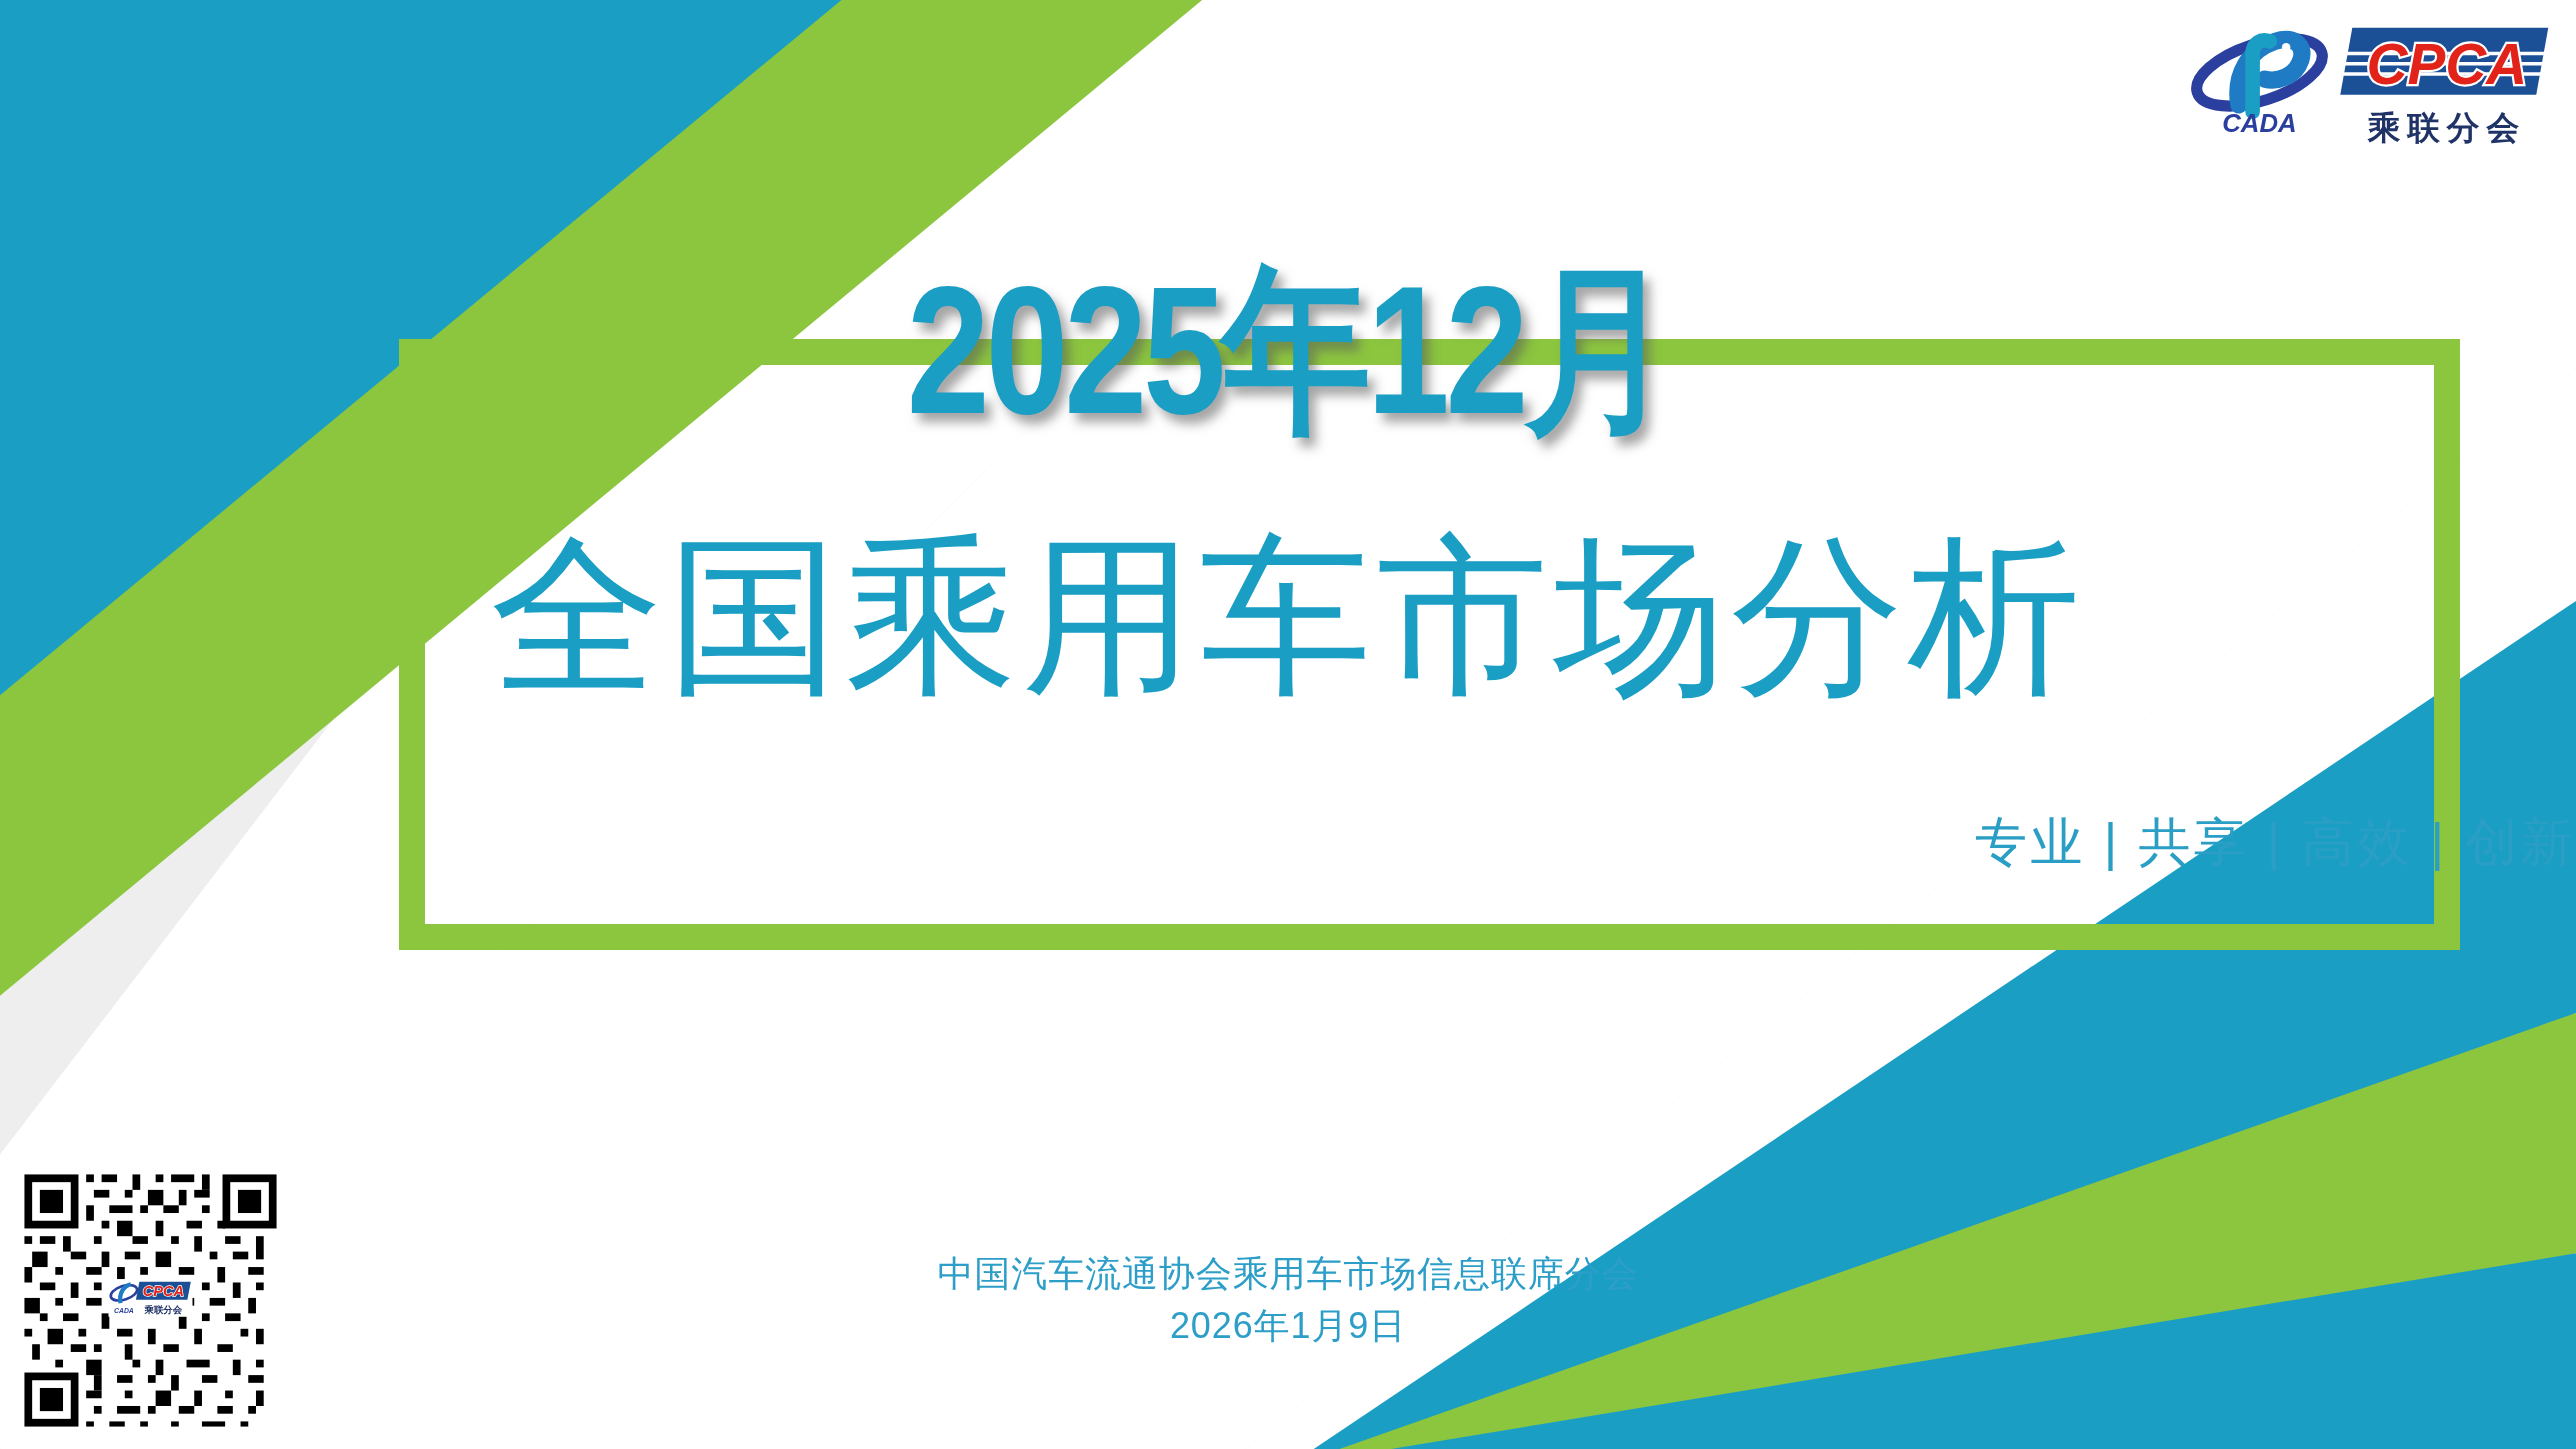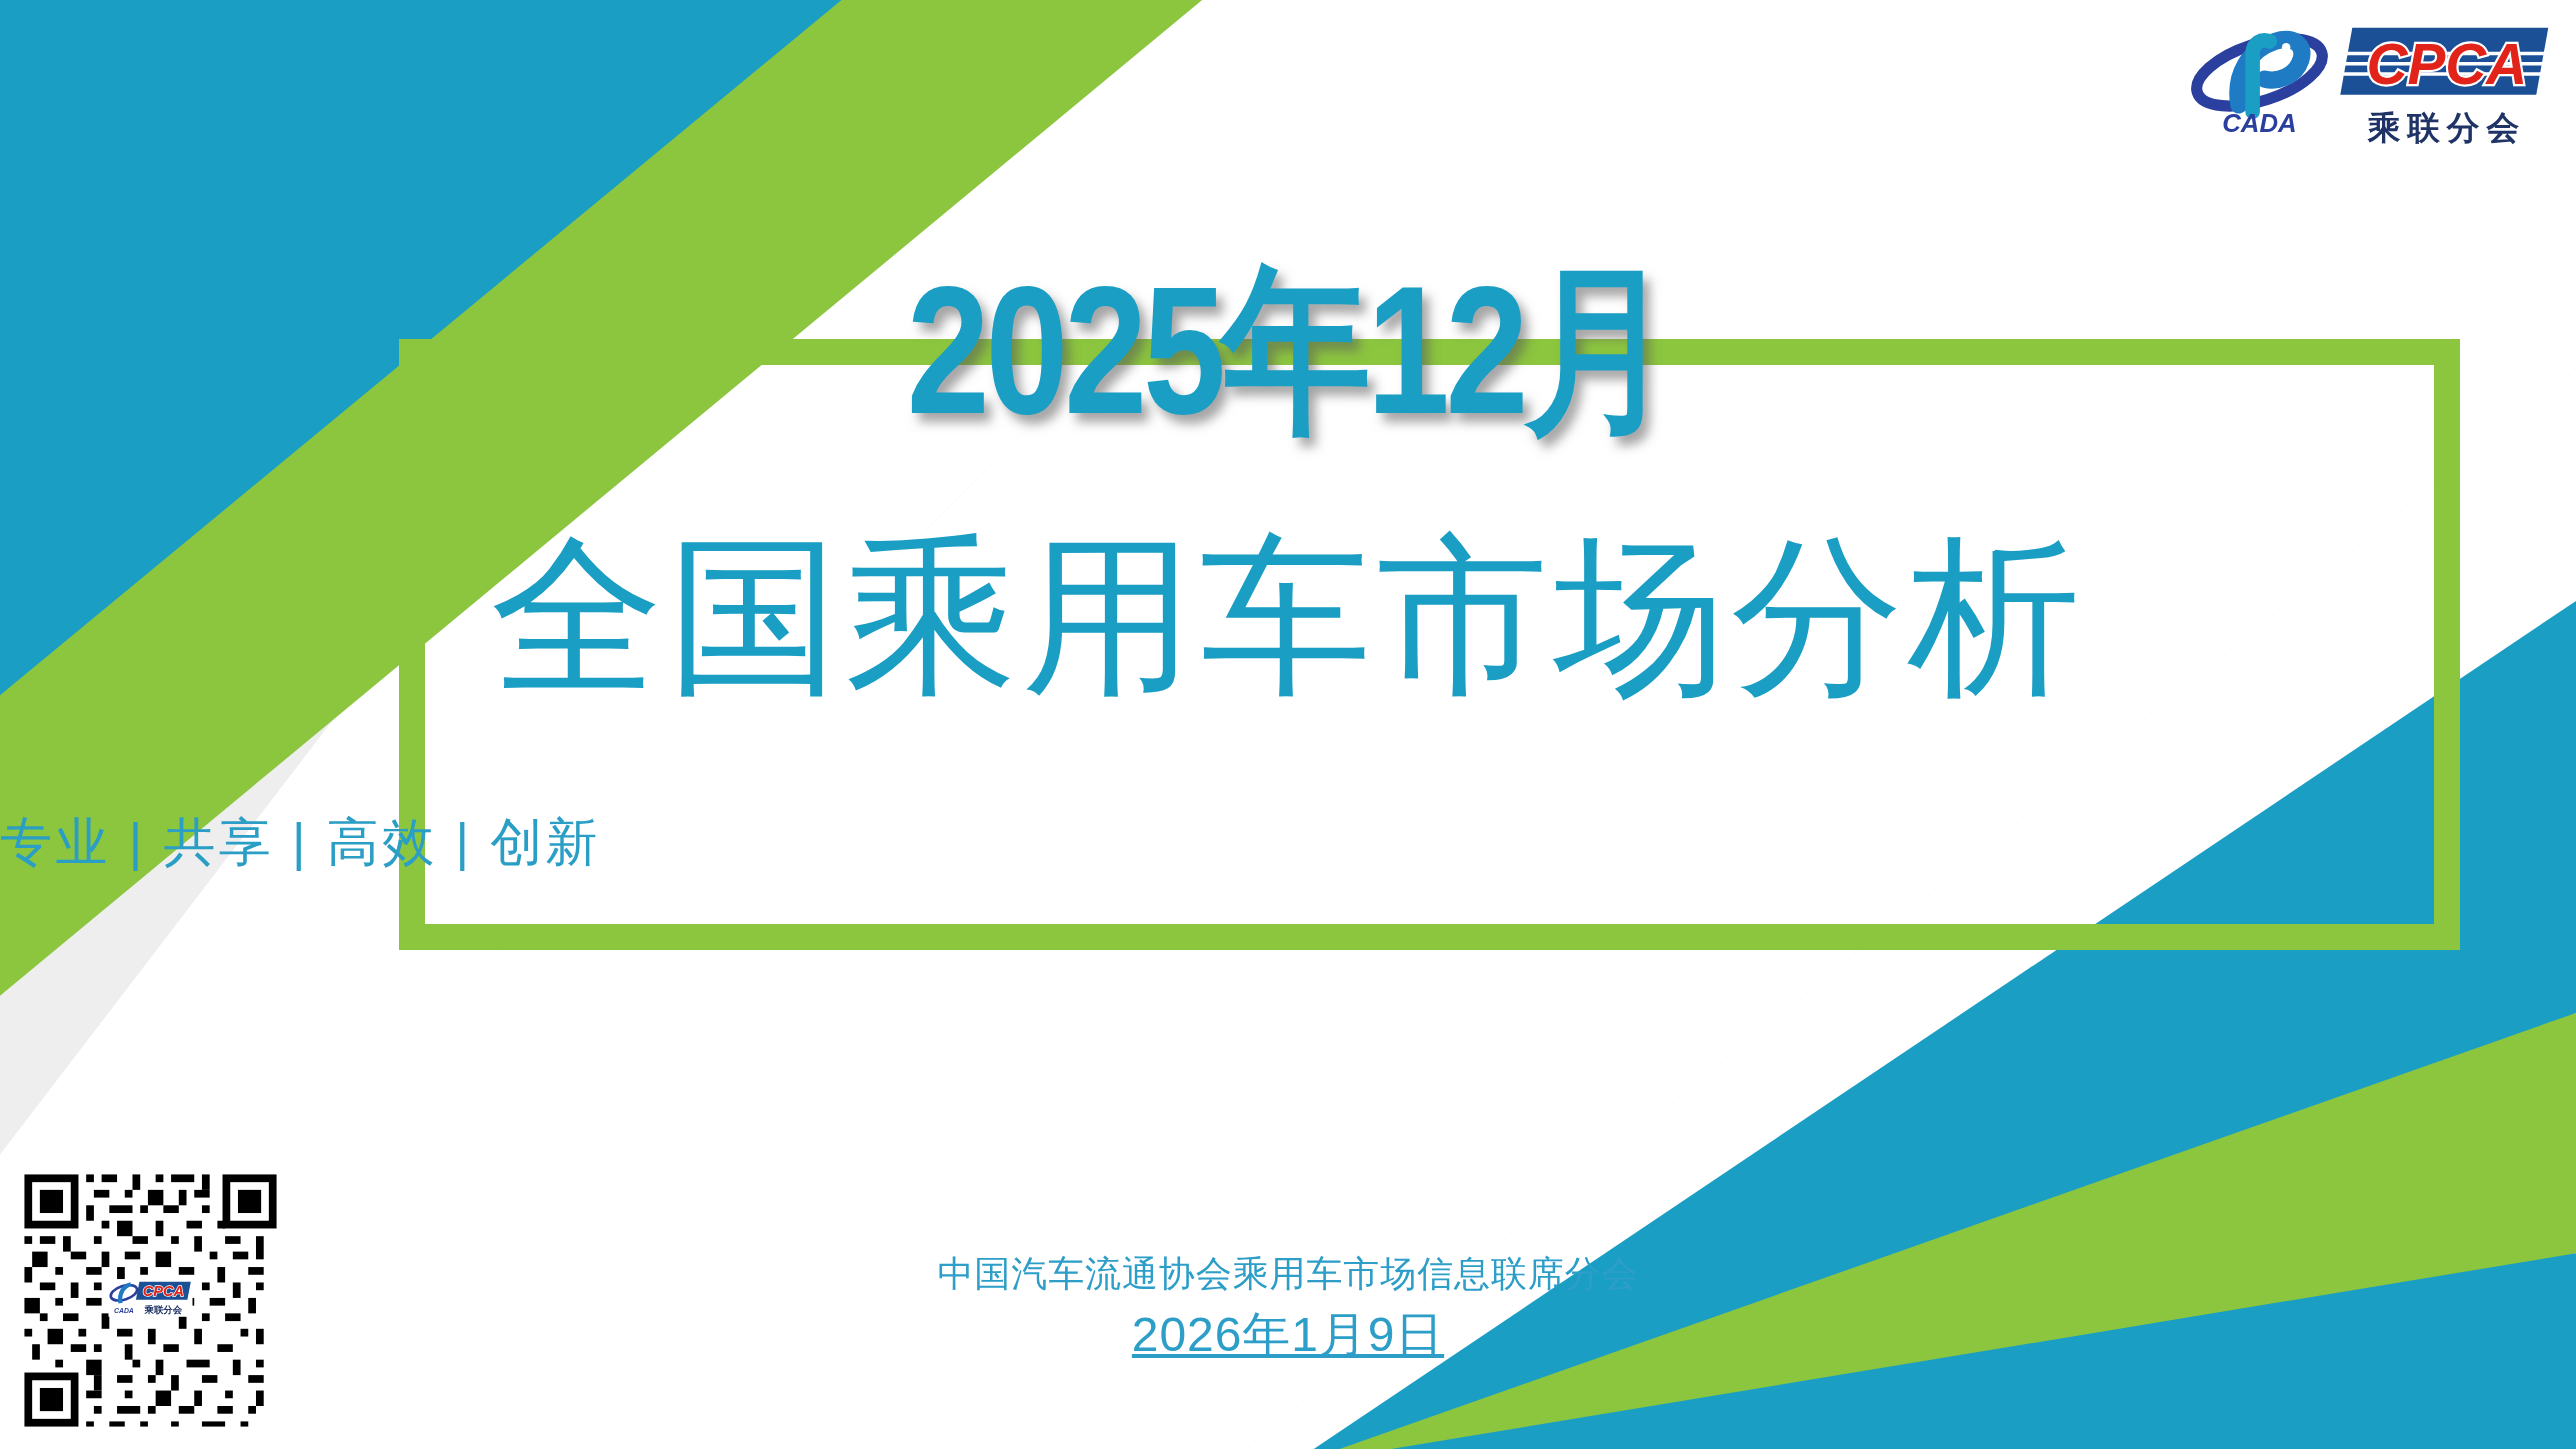--- a/index.html
+++ b/index.html
@@ -58,42 +58,42 @@
     color:#1b9ec4;
     letter-spacing:5.2px;
     white-space:nowrap;
   }
 
   
   .tagline {
     position:absolute;
     left:0; right:0;
     top:811px;
-    text-align:left;
+    text-align:right;
     z-index:6;
     font-size:52px;
     line-height:1.2;
     color:#2a9ec4;
     letter-spacing:3.4px;
     white-space:nowrap;
   }
 
   
   .footer {
     position:absolute;
     left:0; right:0;
     top:1232px;
     text-align:center;
     z-index:6;
     color:#2d9ec8;
     line-height:1.45;
     margin-top:16px;
   }
   .footer .org { font-size:36px; letter-spacing:0.9px; white-space:nowrap; }
-  .footer .date { font-size:48px; letter-spacing:0.9px; white-space:nowrap;text-decoration:underline; }
+  .footer .date { font-size:36px; letter-spacing:0.9px; white-space:nowrap; }
 
   
   .logo {
     position:absolute;
     right:26px; top:19px;
     width:361px; height:129px;
     z-index:8;
   }
 
   

